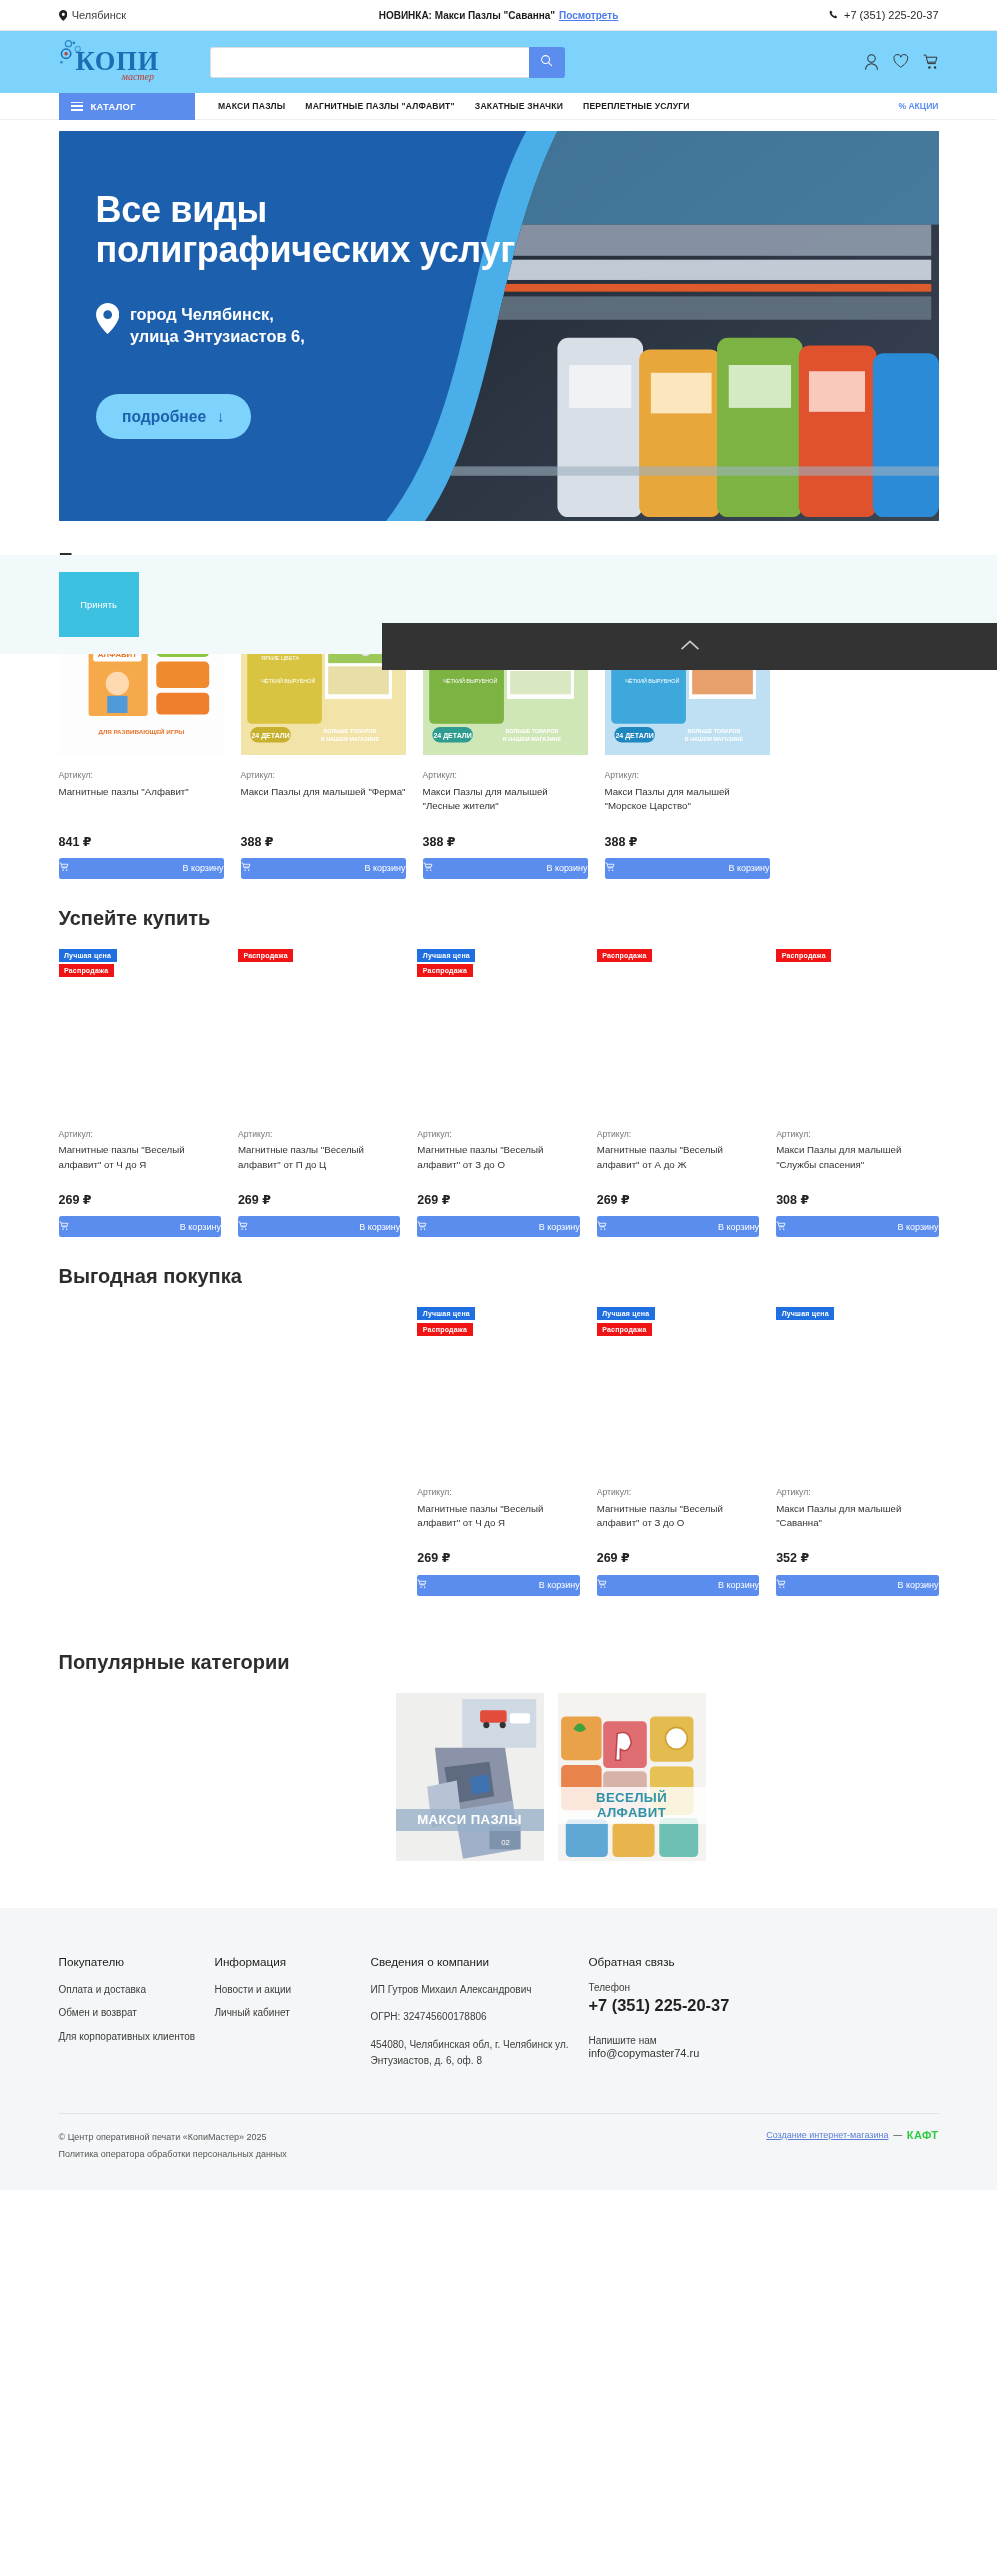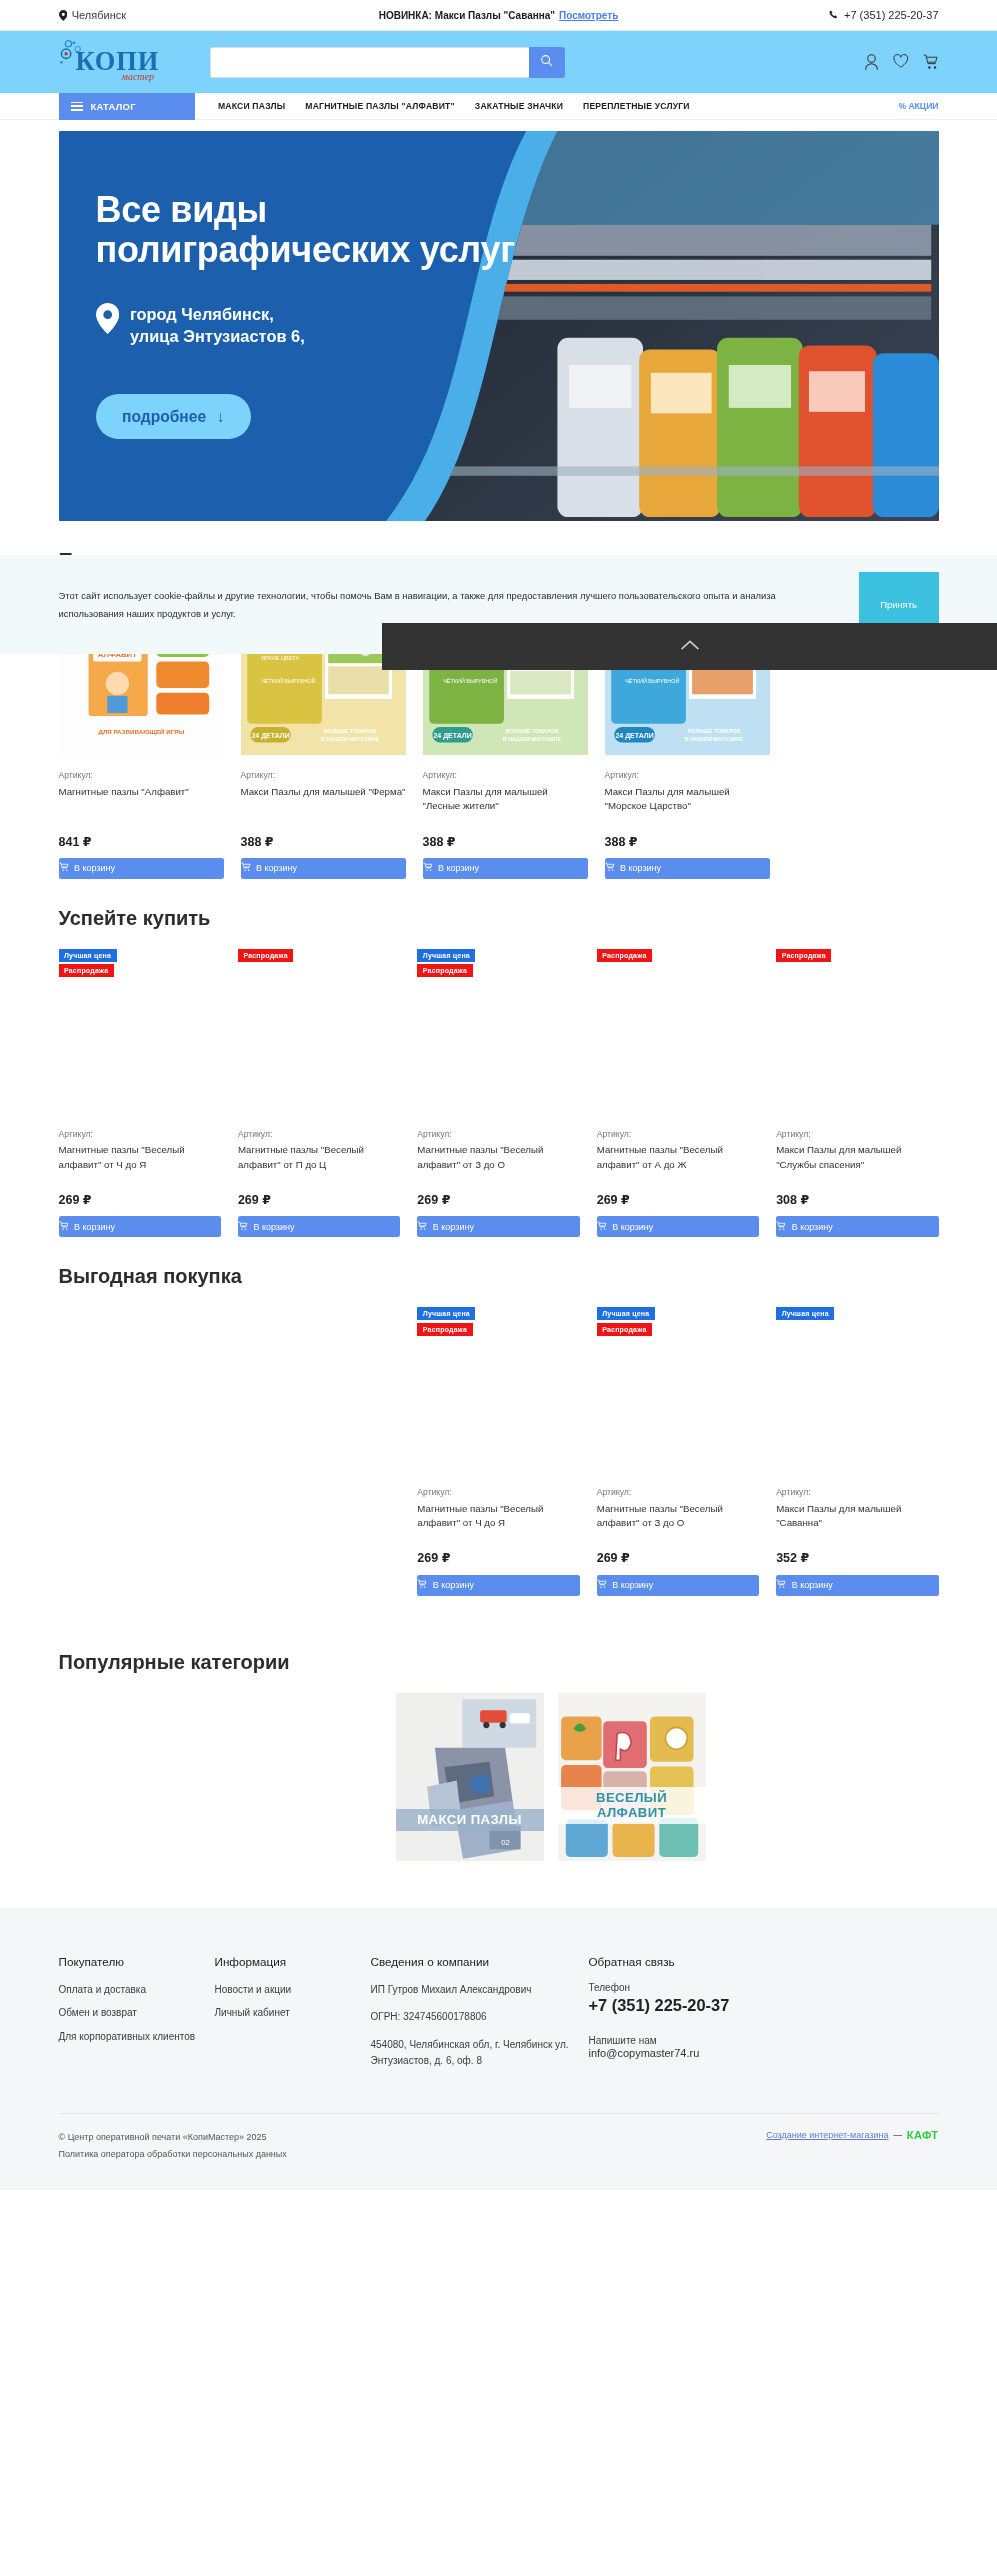--- a/index.html
+++ b/index.html
@@ -131,21 +131,21 @@
   .badge.sale { background: #f11414; }
 
   .card-sku { font-size: 8.6px; color: #777; margin-top: 15px; }
   .card-title {
     font-size: 9.7px; color: #333; line-height: 1.5; margin-top: 4.7px; min-height: 44px;
   }
   .card-price { font-size: 12.5px; font-weight: bold; color: #222; margin-top: 4.7px; }
   .btn-cart {
     margin-top: 9.4px; width: 100%; height: 21px; background: #5b8def; color: #fff;
     border: none; border-radius: 2.3px; font-size: 9px; cursor: pointer;
-    display: flex; align-items: center; justify-content: flex-start; gap: 5.5px;
+    display: flex; align-items: center; justify-content: space-between; gap: 5.5px;
     font-family: "Liberation Sans", sans-serif;
   }
 
   
   .cats { display: flex; gap: 14px; margin-top: 6.2px; }
   .cat {
     width: 148px; height: 168px; position: relative; overflow: hidden;
     cursor: pointer; background: #efefef;
   }
   .cat-label {
@@ -784,21 +784,20 @@
         <a href="#">Создание интернет-магазина</a>
         <span>—</span>
         <span class="kaft">КАФТ</span>
       </div>
     </div>
   </div>
 </div>
 
 <div class="cookie">
   <div class="wrap">
-    <p>Этот сайт использует cookie-файлы и другие технологии, чтобы помочь Вам в навигации, а также для предоставления лучшего пользовательского опыта и анализа использования наших продуктов и услуг.</p>
     <button class="cookie-accept">Принять</button>
   </div>
 </div>
 
 <div class="scrolltop">
   <span>
     <svg width="20" height="12.5" viewBox="0 0 26 16">
         <path d="M2 13 L13 3 L24 13" fill="none" stroke="#e8e8e8" stroke-width="2"></path>
       </svg>
   </span>

